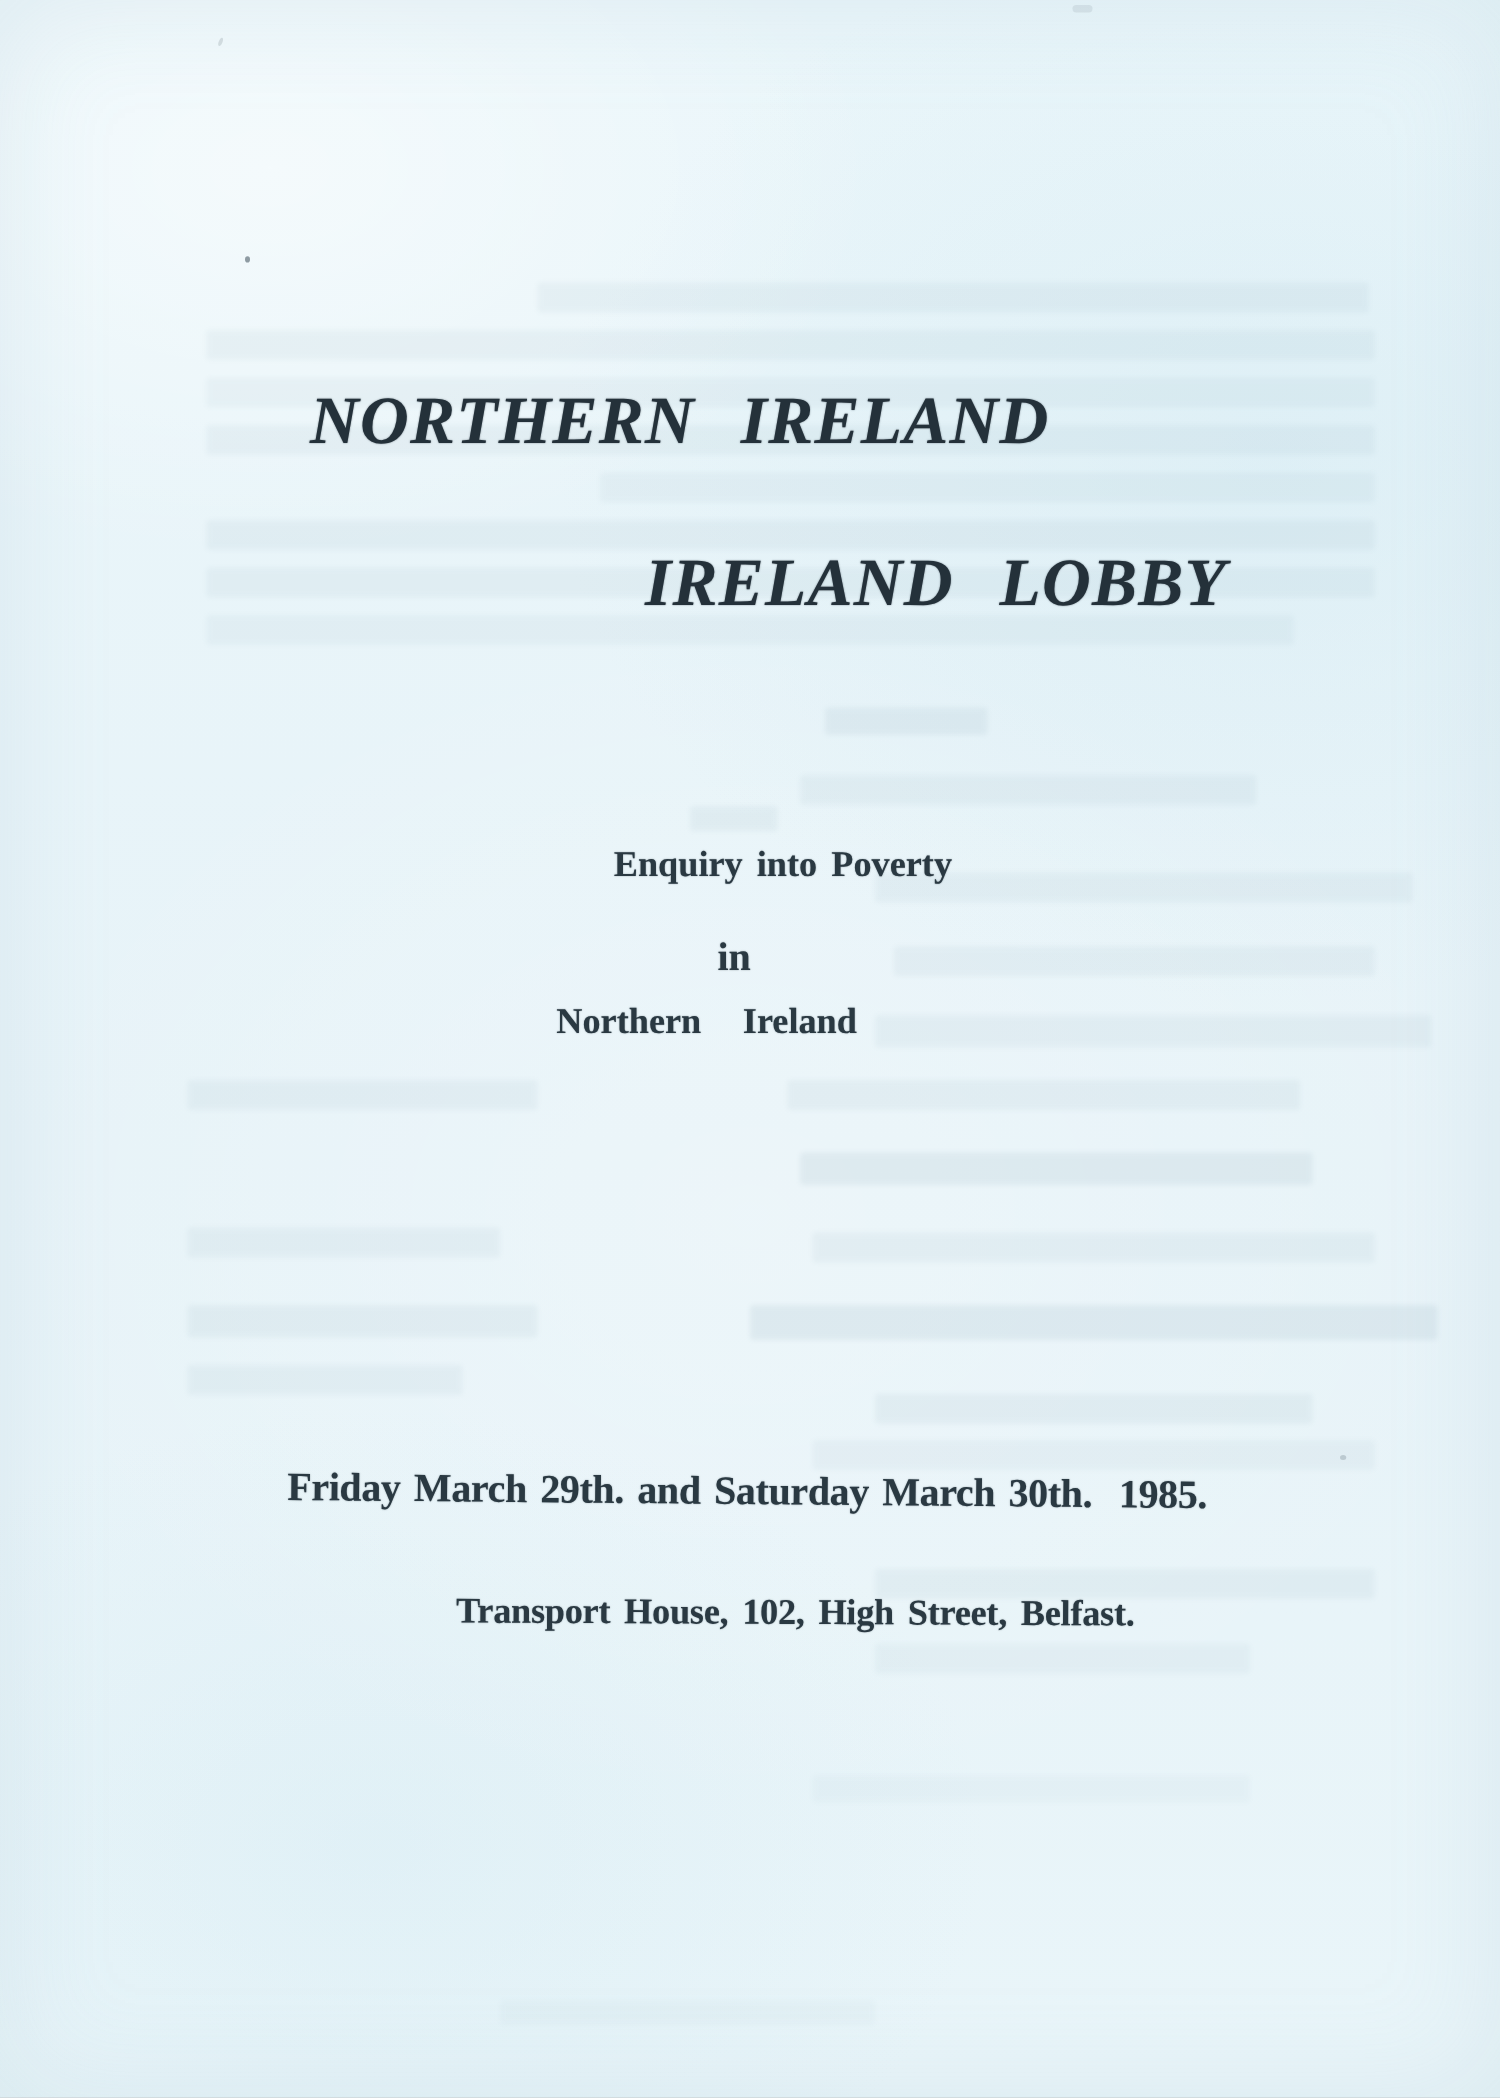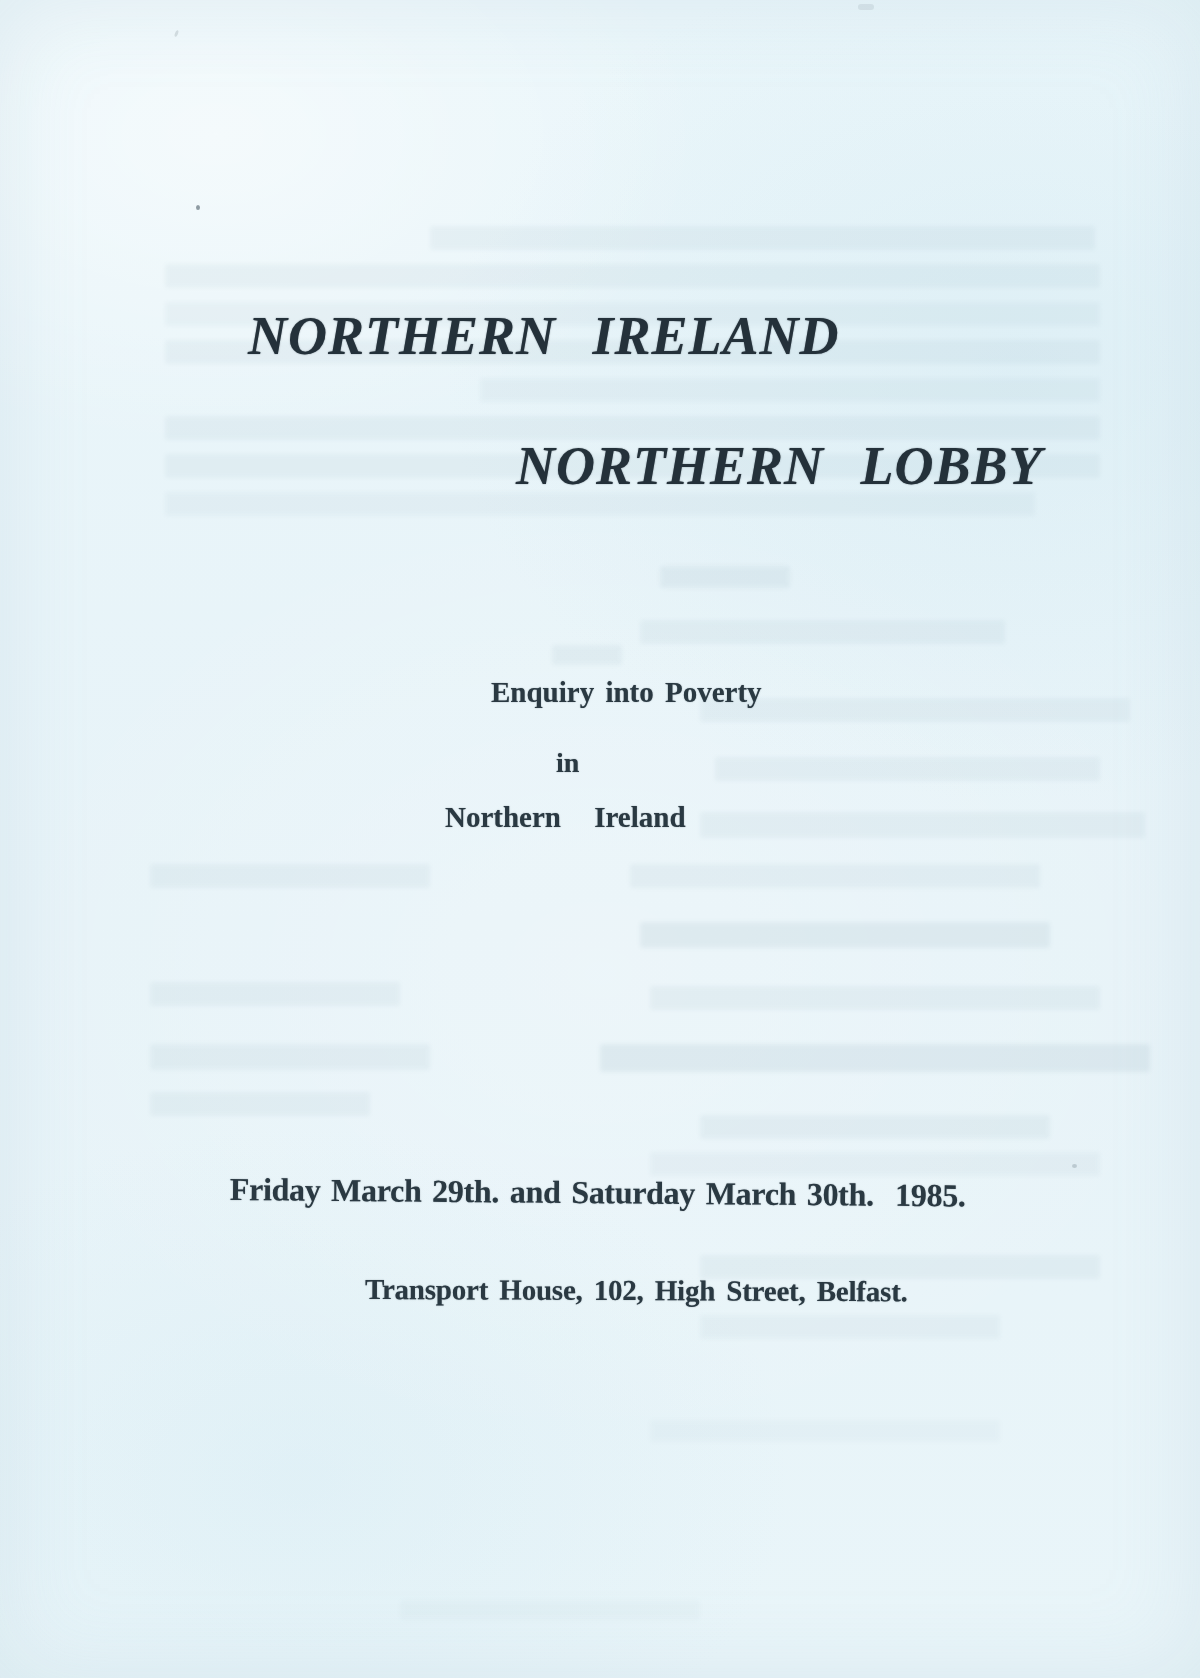--- a/index.html
+++ b/index.html
@@ -49,21 +49,21 @@
     font-size: 54px;
     letter-spacing: 1px;
     word-spacing: 22px;
     color: #24313a;
     text-shadow: 0 0 1.4px rgba(36,49,58,0.6);
   }
   .t1 { left: 248px; top: 307px; }
   .t2 { left: 516px; top: 437px; }
 
   .sub1 { left: 447px; top: 677px;  font-size: 29px; word-spacing: 4px; margin-left: 44px; }
-  .sub2 { left: 556px; top: 748px;  font-size: 28px; }
+  .sub2 { left: 574px; top: 748px;  font-size: 32px; }
   .sub3 { left: 445px; top: 802px;  font-size: 29px; word-spacing: 26px; }
 
   .date {
     left: 230px; top: 1172px;
     font-size: 32px; word-spacing: 3px; letter-spacing: -0.3px;
     transform: rotate(0.5deg); transform-origin: left top;
   }
   .venue {
     left: 365px; top: 1274px;
     font-size: 29px; word-spacing: 4px; letter-spacing: -0.2px;
@@ -107,21 +107,21 @@
     <i class="ghost" style="left:400px; top:1600px; width:300px; height:20px; opacity:.035;"></i>
   </div>
 
   <i class="speck" style="left:196px;  top:205px;  width:4px;  height:5px; opacity:.55;"></i>
   <i class="speck" style="left:1072px; top:1164px; width:5px;  height:4px; opacity:.22;"></i>
   <i class="speck" style="left:175px;  top:30px;   width:3px;  height:7px; opacity:.16; transform:rotate(20deg);"></i>
   <i class="speck" style="left:858px;  top:4px;    width:16px; height:6px; opacity:.10; border-radius:3px;"></i>
 
   <div class="ink-layer">
     <div class="line title t1">NORTHERN IRELAND</div>
-    <div class="line title t2">NORTHERN LOBBY</div>
+    <div class="line title t2">IRELAND LOBBY</div>
 
     <div class="line sub1">Enquiry into Poverty</div>
     <div class="line sub2">in</div>
     <div class="line sub3">Northern Ireland</div>
 
     <div class="line date">Friday March 29th. and Saturday March 30th.  1985.</div>
     <div class="line venue">Transport House, 102, High Street, Belfast.</div>
   </div>
 
 </div>

